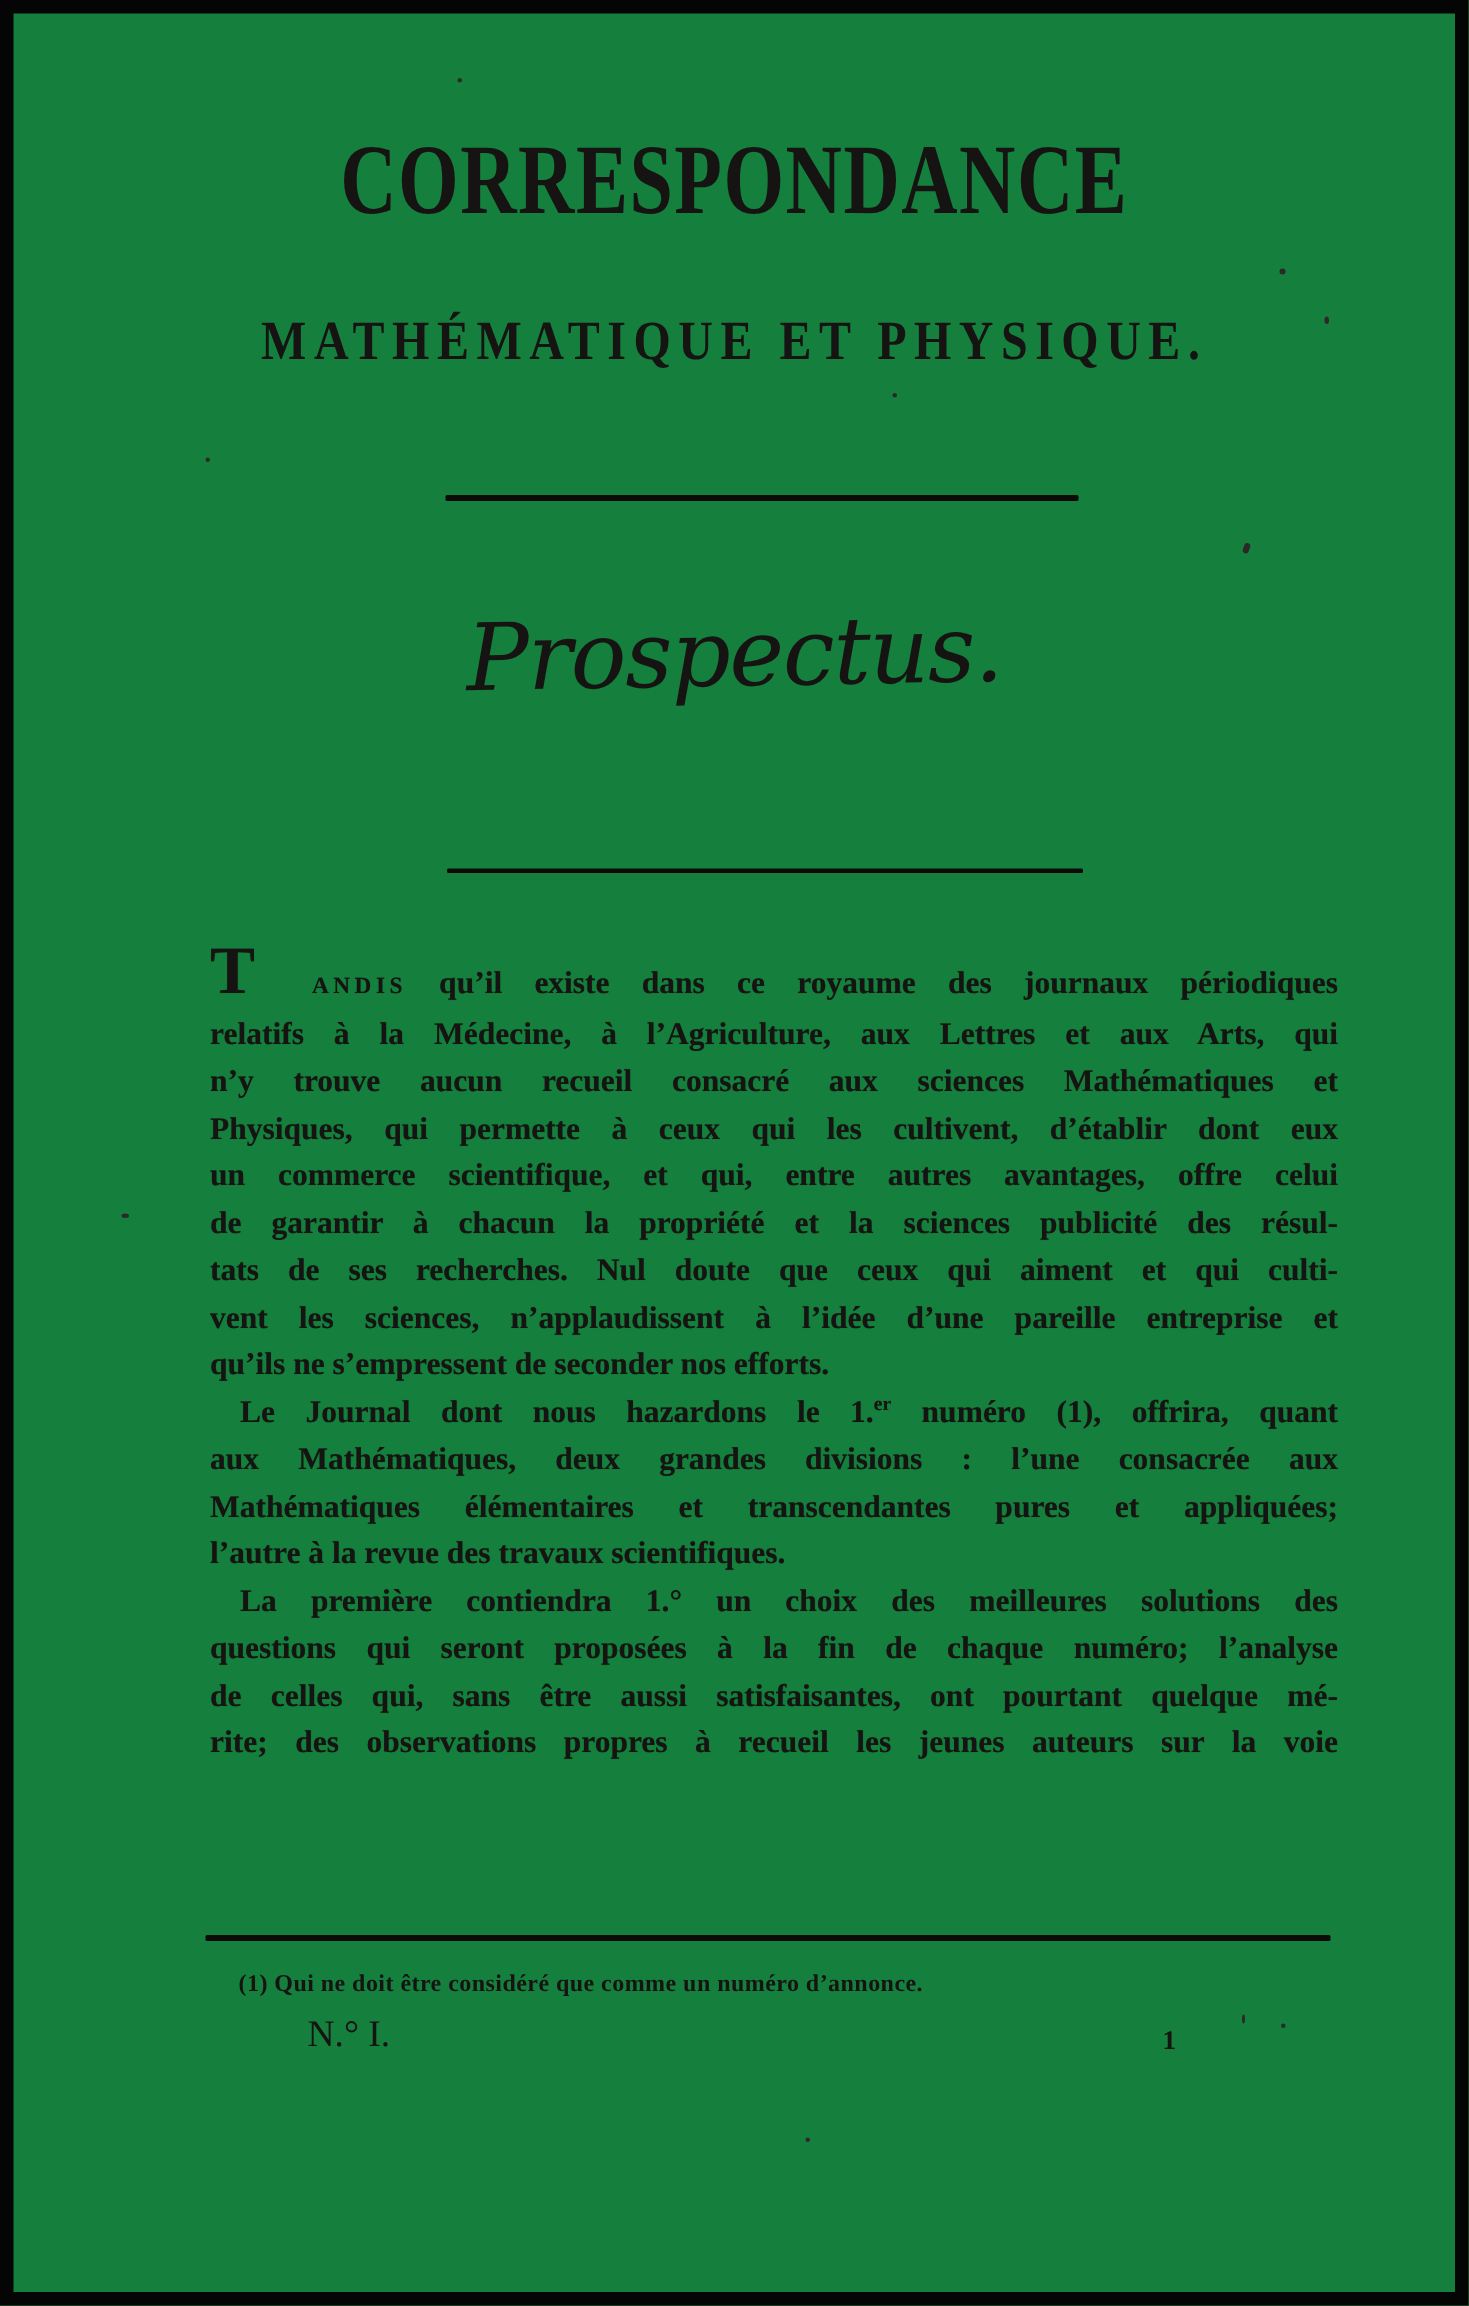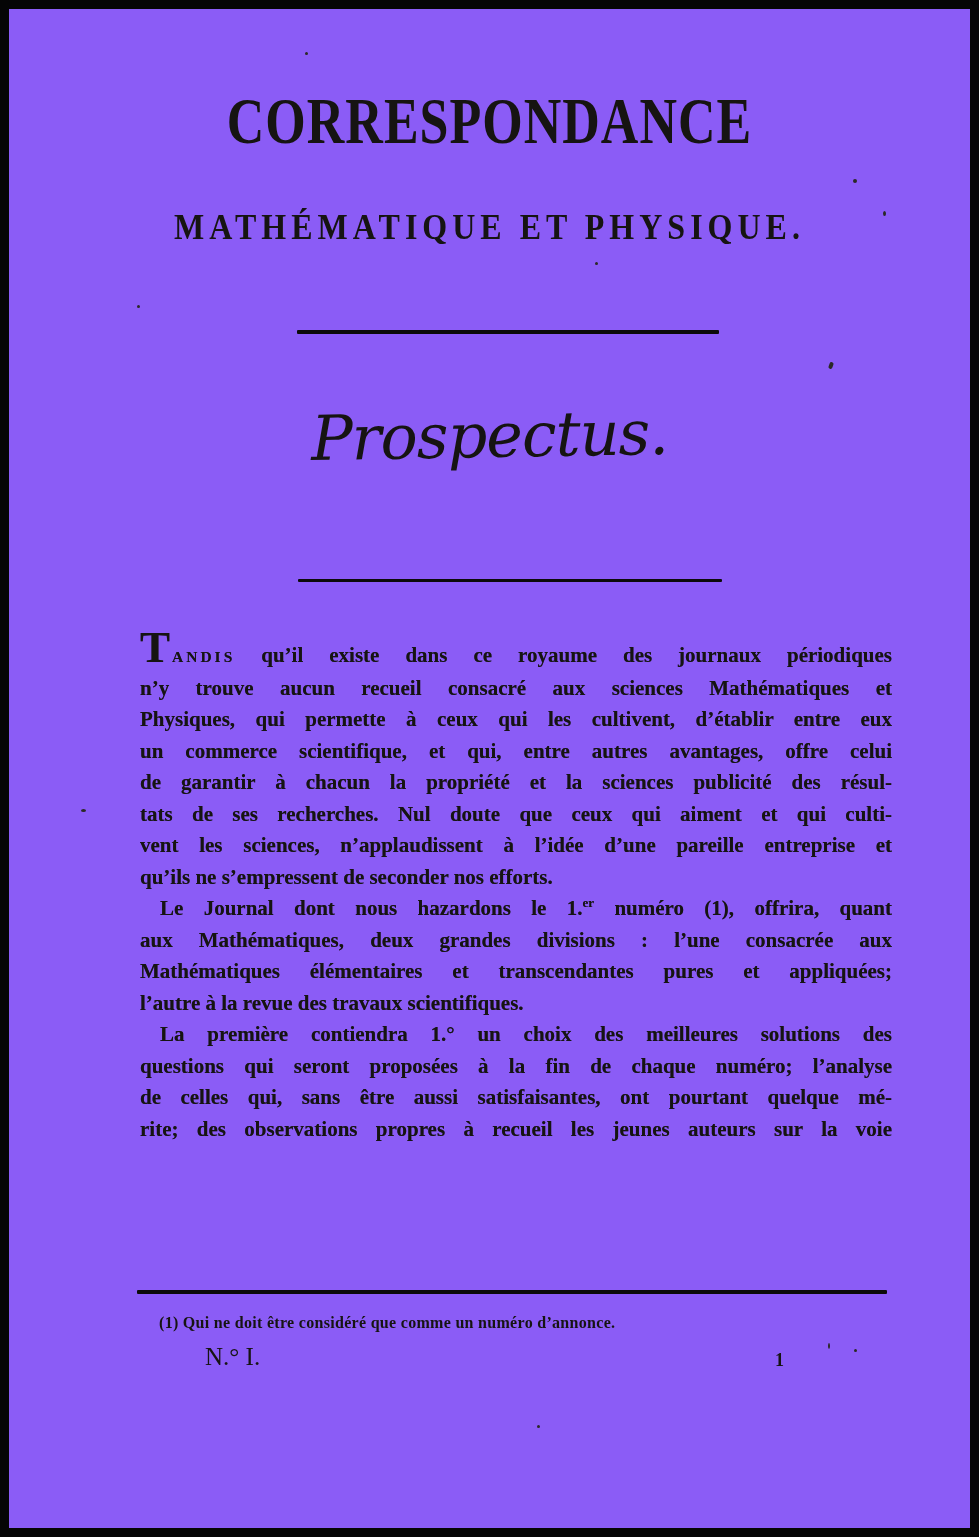--- a/index.html
+++ b/index.html
@@ -1,20 +1,20 @@
 <!DOCTYPE html>
 <html><head>
 <meta charset="utf-8">
 <style>
   html,body{margin:0;padding:0;background:#2a2a2a;}
   .sheet{
     position:relative;
     width:979px;height:1537px;
     box-sizing:border-box;
-    background:#8b5cf6;
+    background:#15803d;
     border:9px solid #050505;
     overflow:hidden;
     font-family:"Liberation Serif", serif;
     color:#161412;
   }
   .abs{position:absolute;}
   
   .title{
     top:74px;left:0;width:100%;
     text-align:center;
@@ -51,21 +51,21 @@
   }
   .line{text-align:justify;text-align-last:justify;white-space:normal;}
   .line.end{text-align-last:left;}
   .line.indent{text-indent:20px;}
   .dropcap{
     font-size:45px;
     line-height:1px;
     letter-spacing:2px;
     vertical-align:baseline;
   }
-  .sc{font-size:15.5px;letter-spacing:3px;}
+  .sc{font-size:15.5px;letter-spacing:3px;margin-left:36px;}
   .sup{font-size:0.62em;vertical-align:super;line-height:0;}
   
   .fnrule{top:1281px;left:128px;width:750px;height:4px;}
   .footnote{
     top:1305px;left:150px;width:740px;
     font-size:16px;font-weight:bold;
     letter-spacing:0.3px;
   }
   .signature{
     top:1334px;left:196px;
@@ -90,22 +90,23 @@
   <div class="abs rule rule1"></div>
 
   <div class="abs prospectus">Prospectus.</div>
 
   <div class="abs rule rule2"></div>
 
   <div class="abs body">
 
     <div>
       <div class="line"><span class="dropcap">T</span><span class="sc">ANDIS</span><span> qu’il existe dans ce royaume des journaux périodiques</span></div>
+      <div class="line">relatifs à la Médecine, à l’Agriculture, aux Lettres et aux Arts, qui</div>
       <div class="line">n’y trouve aucun recueil consacré aux sciences Mathématiques et</div>
-      <div class="line">Physiques, qui permette à ceux qui les cultivent, d’établir entre eux</div>
+      <div class="line">Physiques, qui permette à ceux qui les cultivent, d’établir dont eux</div>
       <div class="line">un commerce scientifique, et qui, entre autres avantages, offre celui</div>
       <div class="line">de garantir à chacun la propriété et la sciences publicité des résul-</div>
       <div class="line">tats de ses recherches. Nul doute que ceux qui aiment et qui culti-</div>
       <div class="line">vent les sciences, n’applaudissent à l’idée d’une pareille entreprise et</div>
       <div class="line end">qu’ils ne s’empressent de seconder nos efforts.</div>
     </div>
 
     <div>
       <div class="line indent"><span>Le Journal dont nous hazardons le 1.</span><sup class="sup">er</sup><span> numéro (1), offrira, quant</span></div>
       <div class="line">aux Mathématiques, deux grandes divisions : l’une consacrée aux</div>

